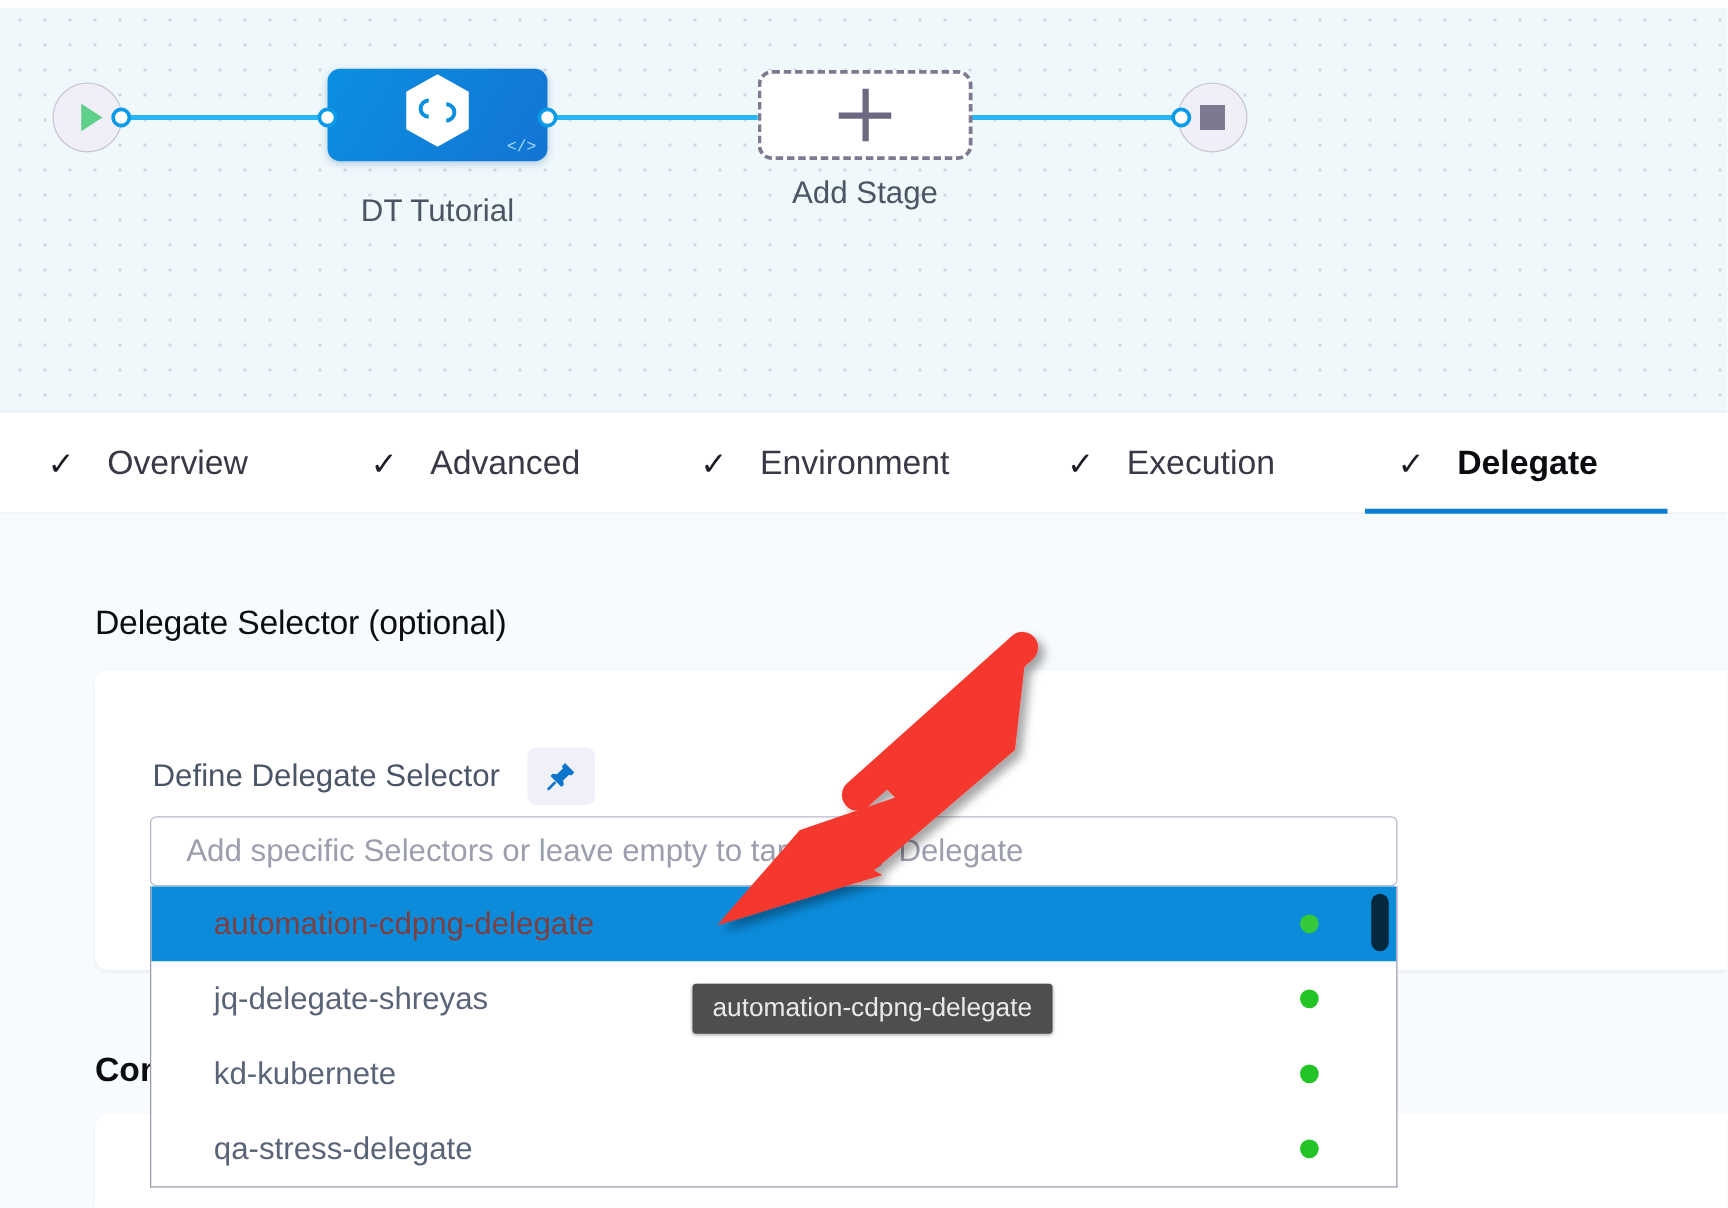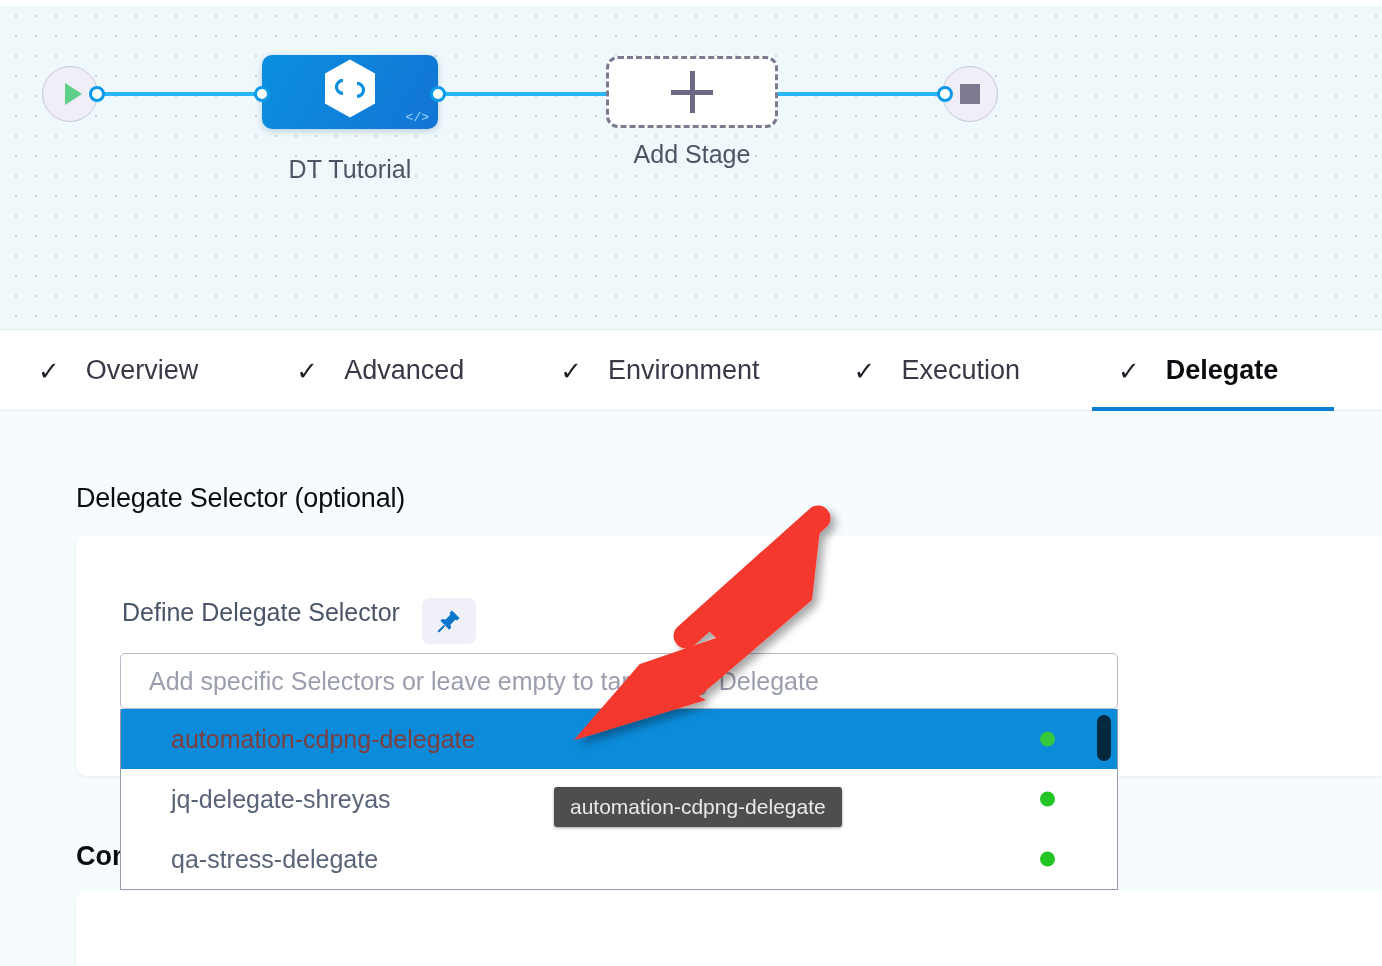--- a/index.html
+++ b/index.html
@@ -130,21 +130,21 @@
     position: absolute; left: 76px; top: 72px;
     font-size: 27px; font-weight: normal; color: #0b0b10; letter-spacing: -.2px;
   }
   .card {
     position: absolute; left: 76px; top: 125px; width: 1306px; height: 240px;
     background: #ffffff; border-radius: 10px 0 0 10px;
     box-shadow: 0 1px 3px rgba(40,60,90,.07);
   }
   .field-label-row {
     position: absolute; left: 46px; top: 62px;
-    display: flex; gap: 22px;
+    display: flex; align-items: center; gap: 22px;
   }
   .field-label { font-size: 25px; color: #4a5568; }
   .pin-btn {
     width: 54px; height: 46px; border-radius: 7px; background: #f0f0f8;
     display: flex; align-items: center; justify-content: center; cursor: pointer;
   }
   .section-title-2 {
     position: absolute; left: 76px; top: 430px;
     font-size: 27px; font-weight: bold; color: #0b0b10;
   }
@@ -302,20 +302,24 @@
         <span class="name">automation-cdpng-delegate</span>
         <span class="dot"></span>
         <span class="scroll-thumb"></span>
       </div>
 
       <div class="combo-item">
         <span class="name">jq-delegate-shreyas</span>
         <span class="dot"></span>
       </div>
 
+      <div class="combo-item">
+        <span class="name">kd-kubernete</span>
+        <span class="dot"></span>
+      </div>
 
       <div class="combo-item">
         <span class="name">qa-stress-delegate</span>
         <span class="dot"></span>
       </div>
 
     </div>
   </div>
 
   <div class="tooltip">automation-cdpng-delegate</div>

